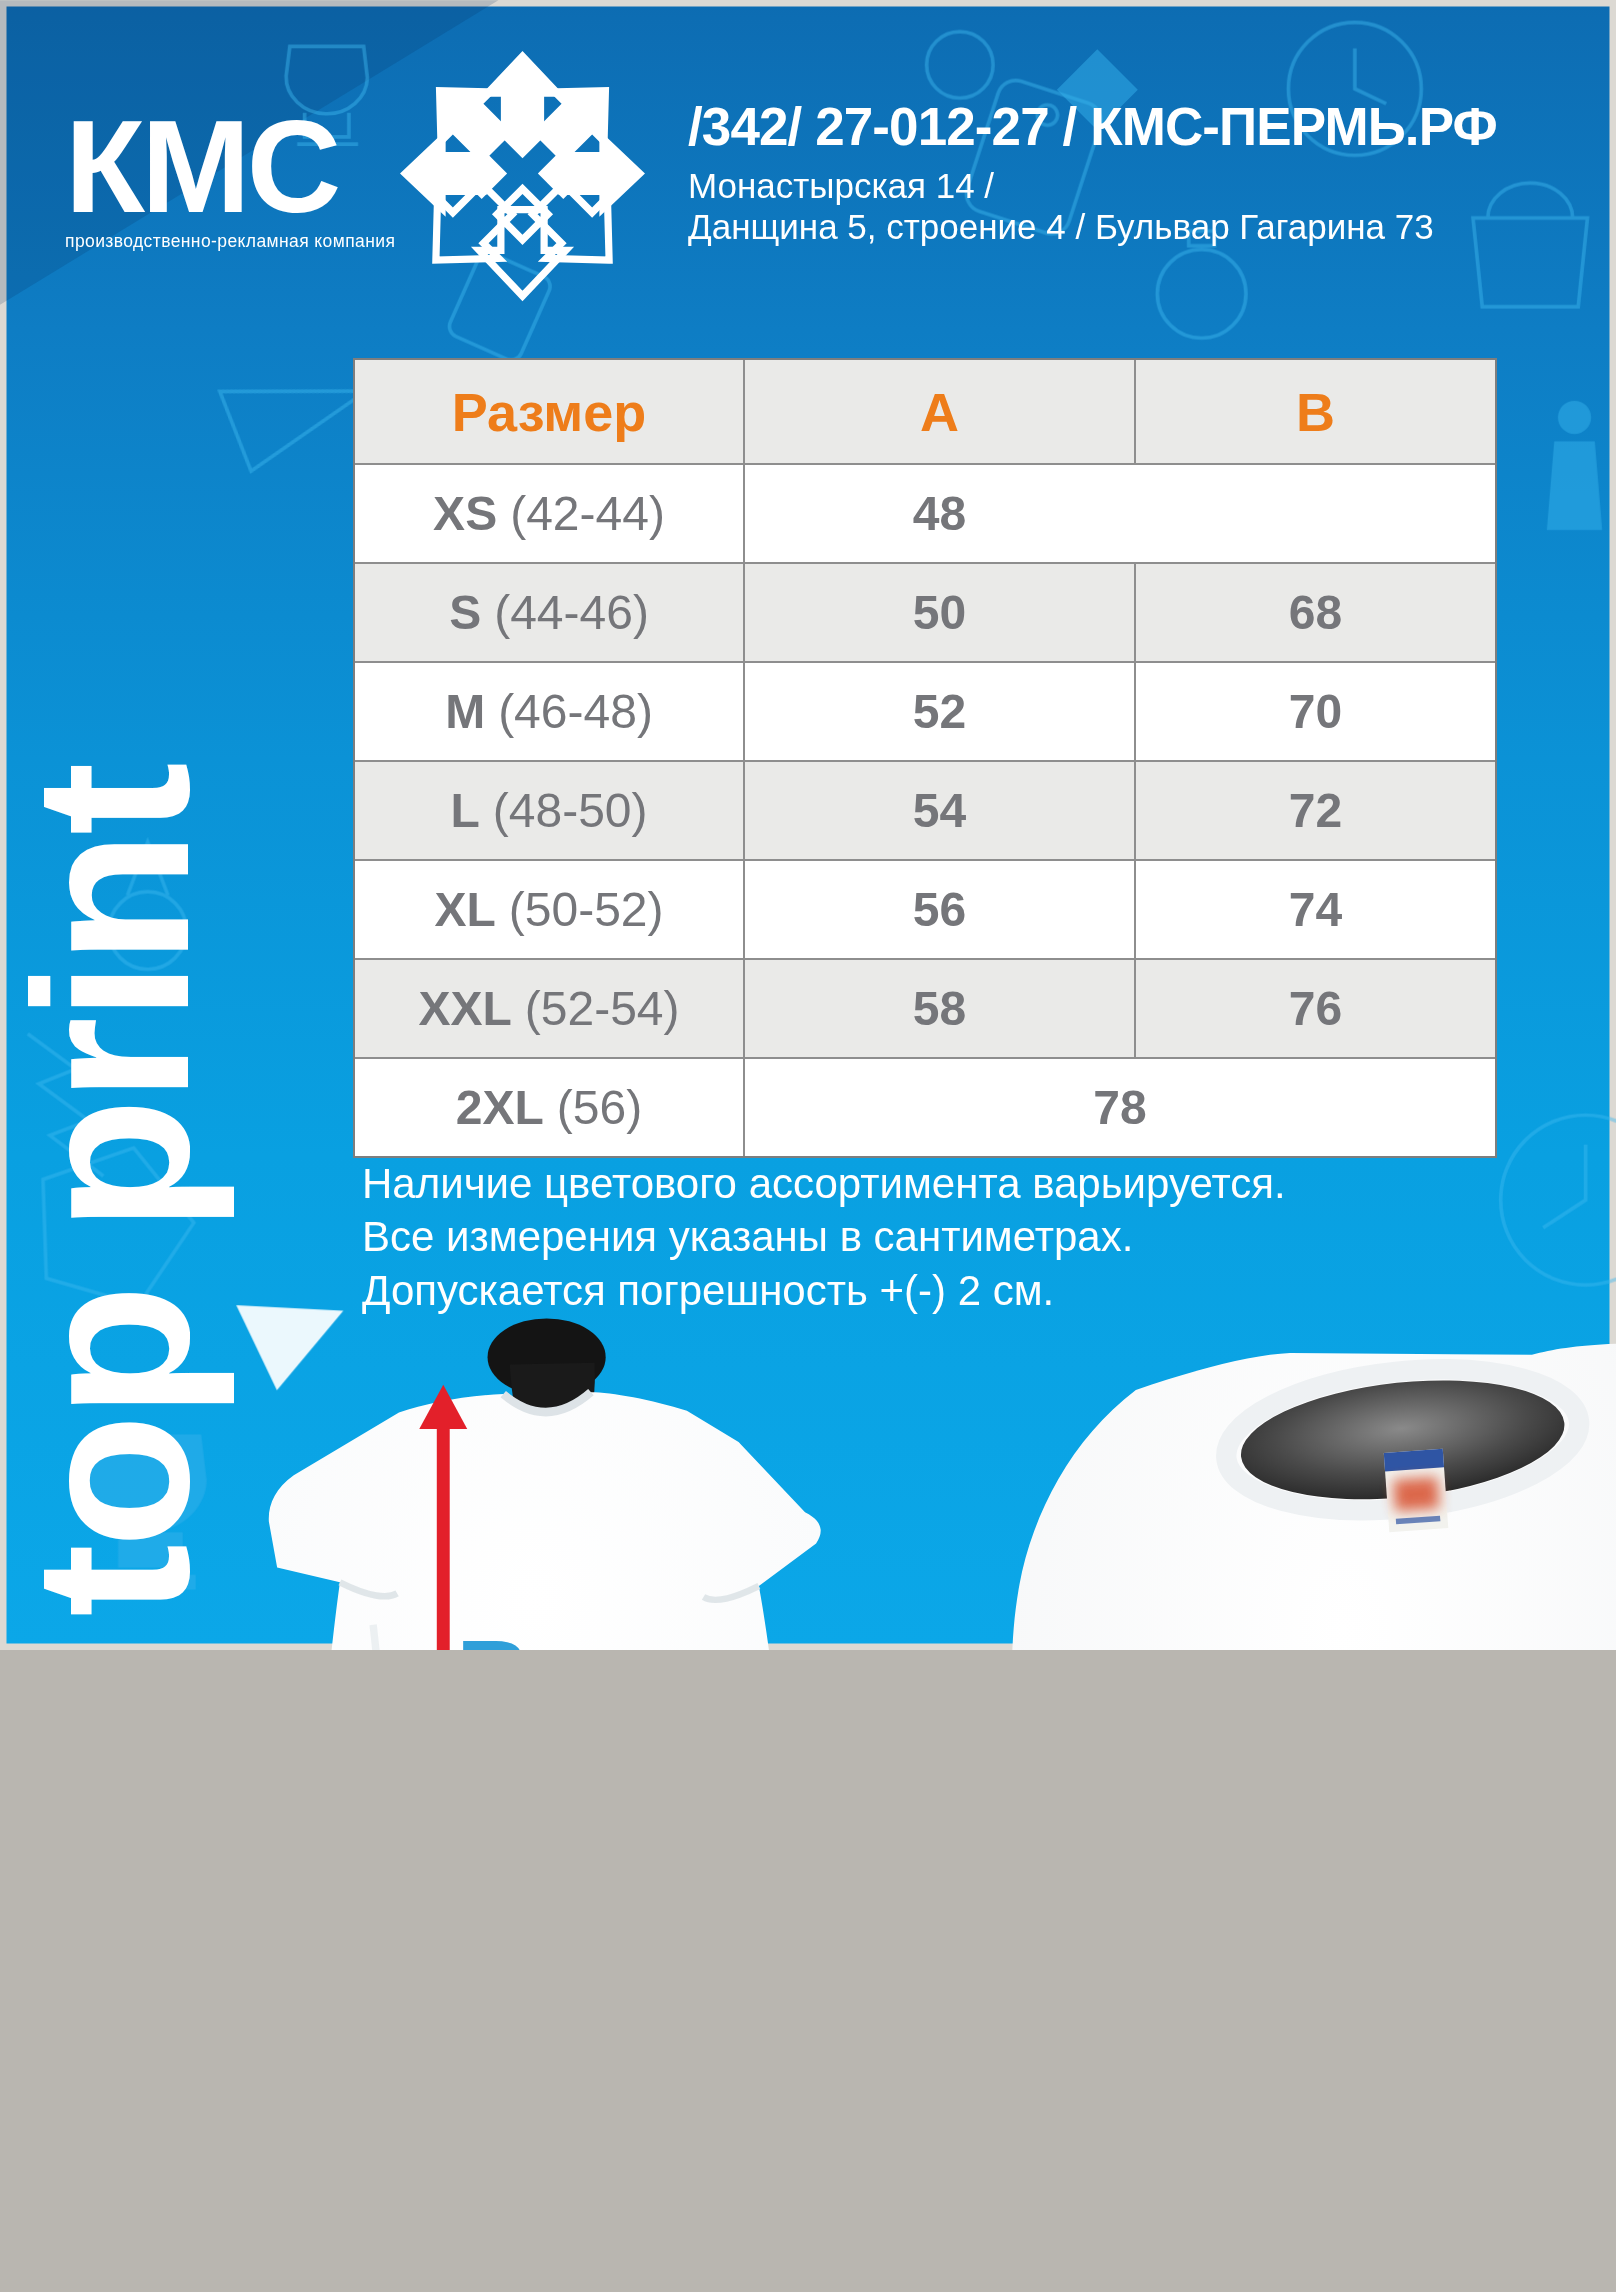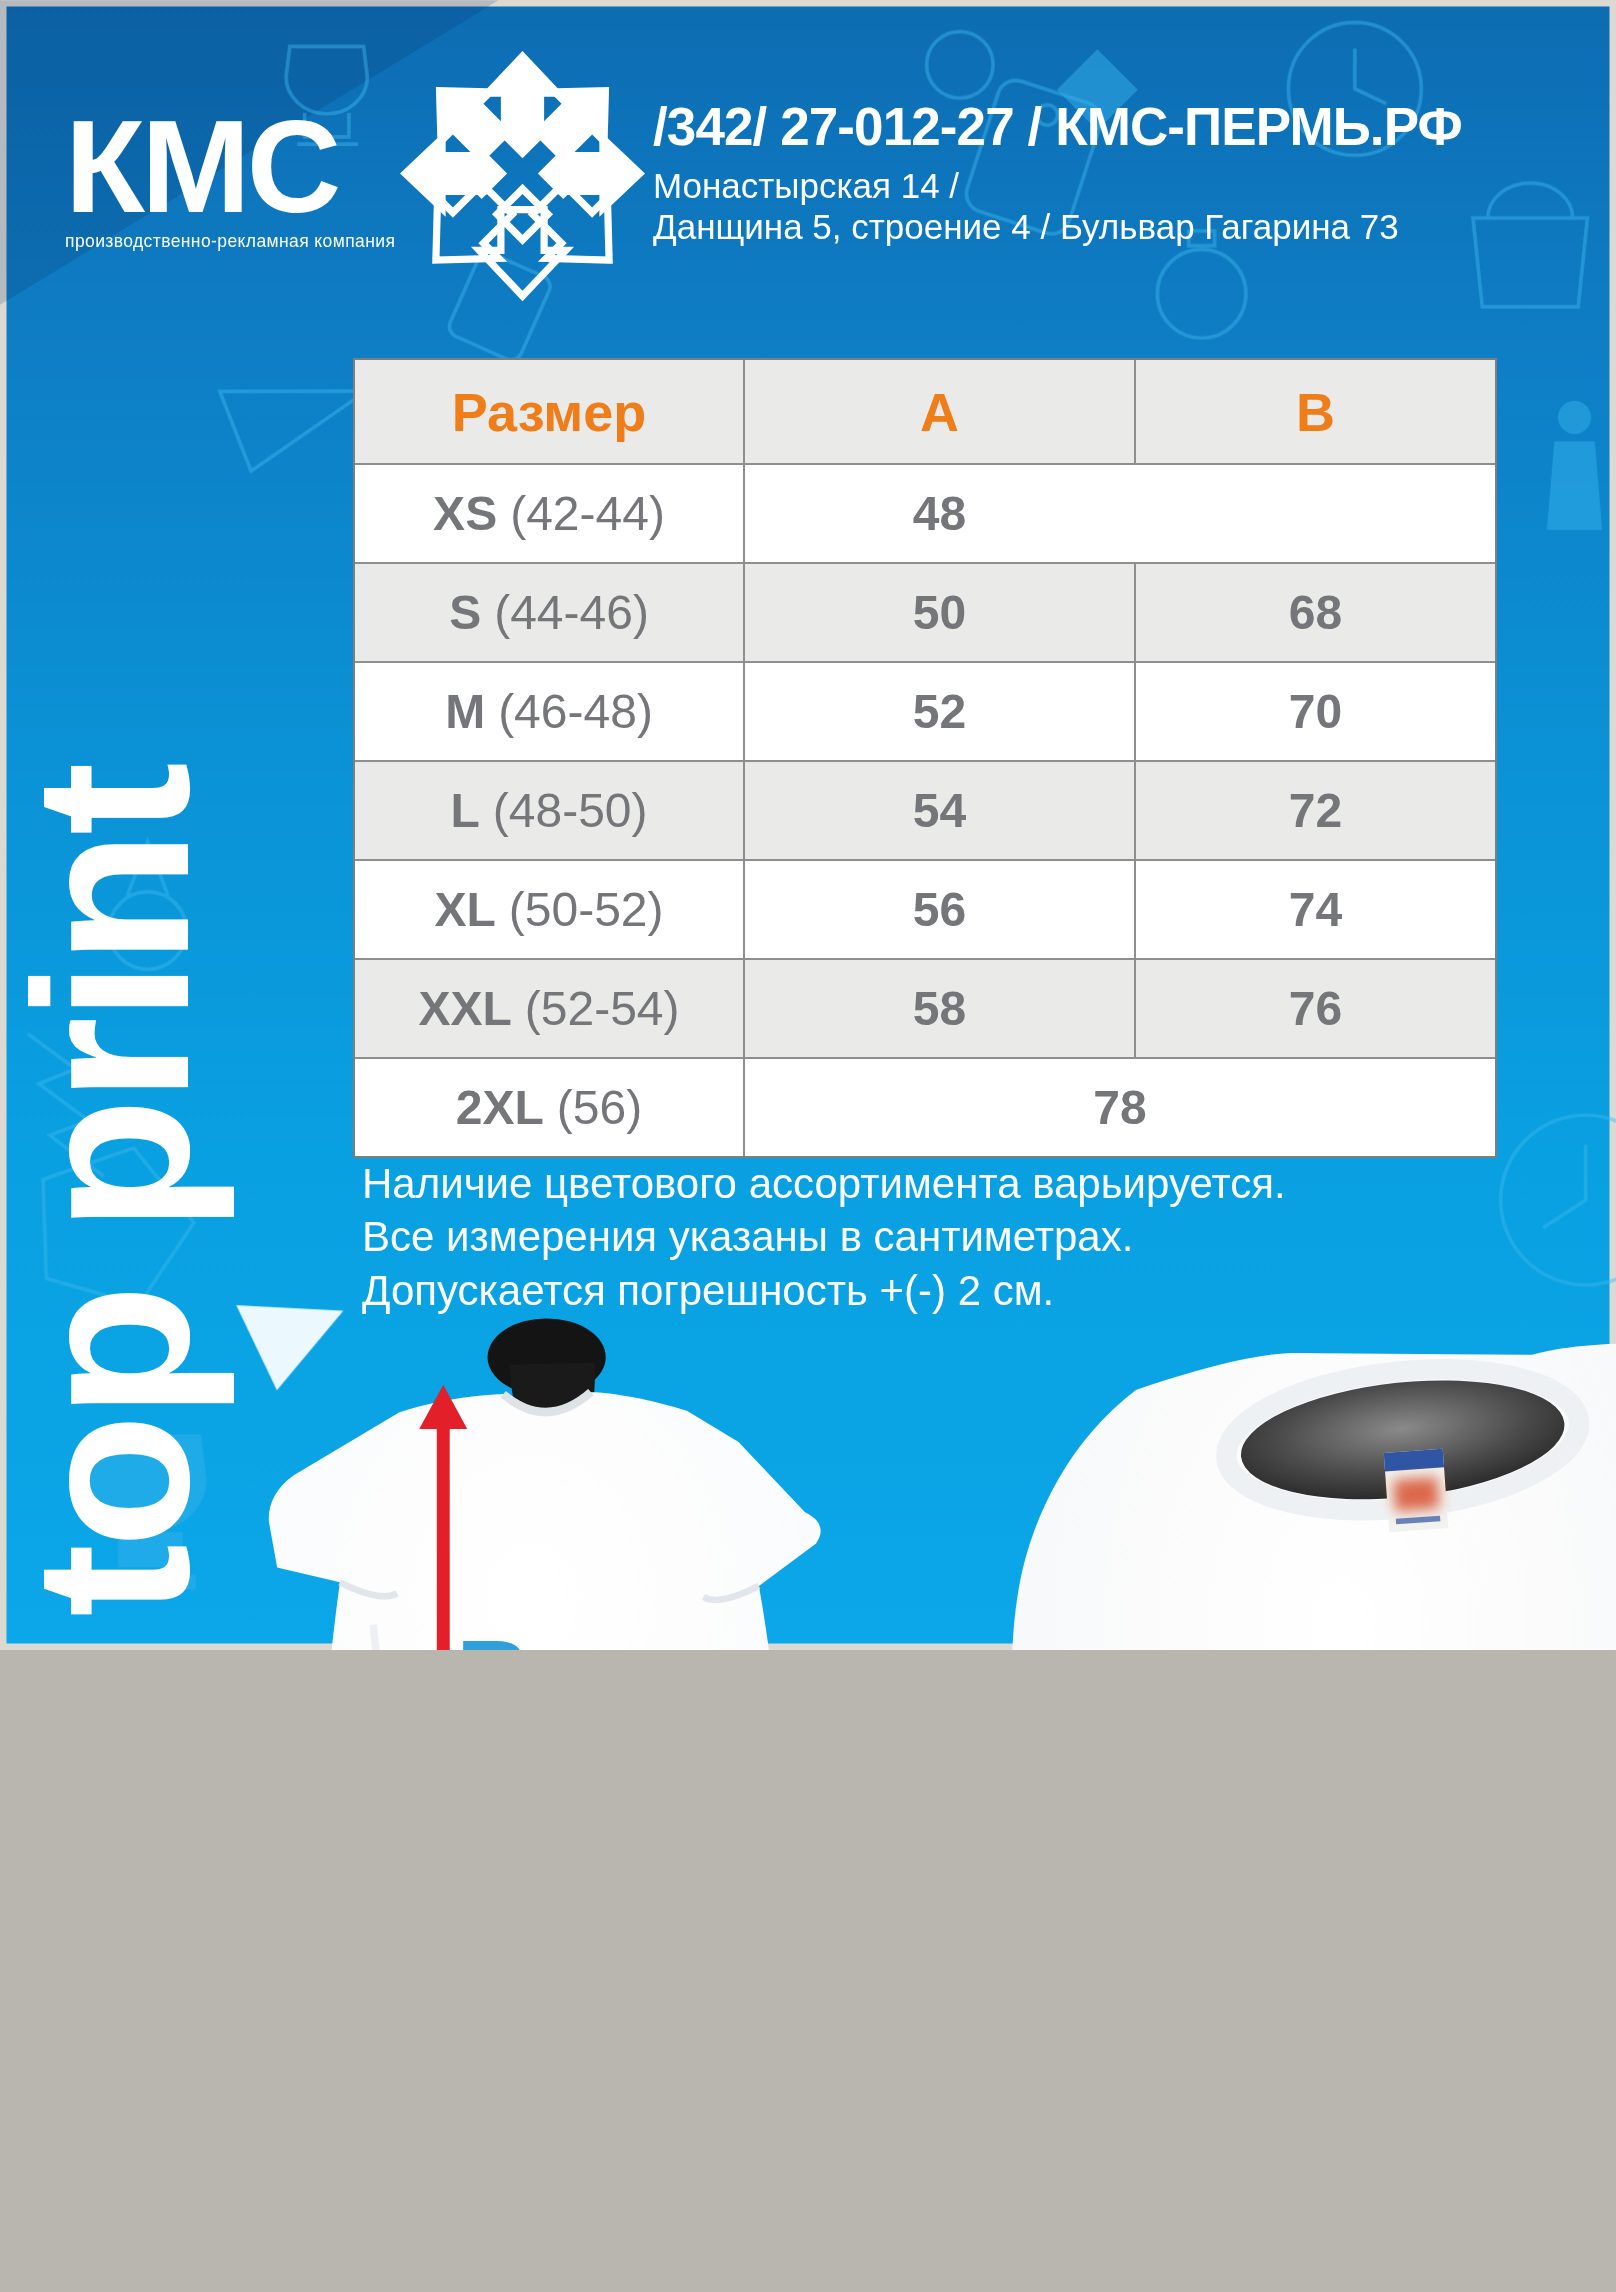--- a/index.html
+++ b/index.html
@@ -9,21 +9,21 @@
     background:linear-gradient(180deg,#0d6cb2 0%,#0e7dc4 20%,#0b92d6 46%,#09a0e1 70%,#0ba7e8 100%);
     box-shadow:inset 0 0 0 6.5px #dcd9d3;
   }
   .page *{box-sizing:border-box;}
   svg{display:block;}
   
   .brand{position:absolute;left:65px;top:107px;color:#fff;}
   .brand-name{font-size:131px;font-weight:bold;line-height:.92;letter-spacing:-3.7px;}
   .brand-sub{font-size:17.5px;letter-spacing:0.4px;margin-top:3.7px;white-space:nowrap;}
   .header-snowflake{position:absolute;left:388px;top:33px;}
-  .contact{position:absolute;left:653px;top:96px;color:#fff;white-space:nowrap;}
+  .contact{position:absolute;left:688px;top:96px;color:#fff;white-space:nowrap;}
   .contact-phone{font-size:53px;font-weight:bold;letter-spacing:-0.9px;}
   .contact-addr{font-size:35px;line-height:1.17;margin-top:9.2px;font-weight:500;}
   
   .size-table{position:absolute;left:353px;top:358px;width:1144px;border:2.8px solid #7e7e7e;background:#fff;}
   .st-row{display:flex;height:99px;border-top:2.8px solid #8e8e8e;background:#fff;}
   .st-row.header{height:103px;border-top:none;background:#eaeae8;}
   .st-row.alt{background:#eaeae8;}
   .st-c{display:flex;align-items:center;justify-content:center;color:#75767a;font-size:48px;}
   .c1{width:388px;}
   .c2{width:391px;border-left:2.8px solid #8e8e8e;}

